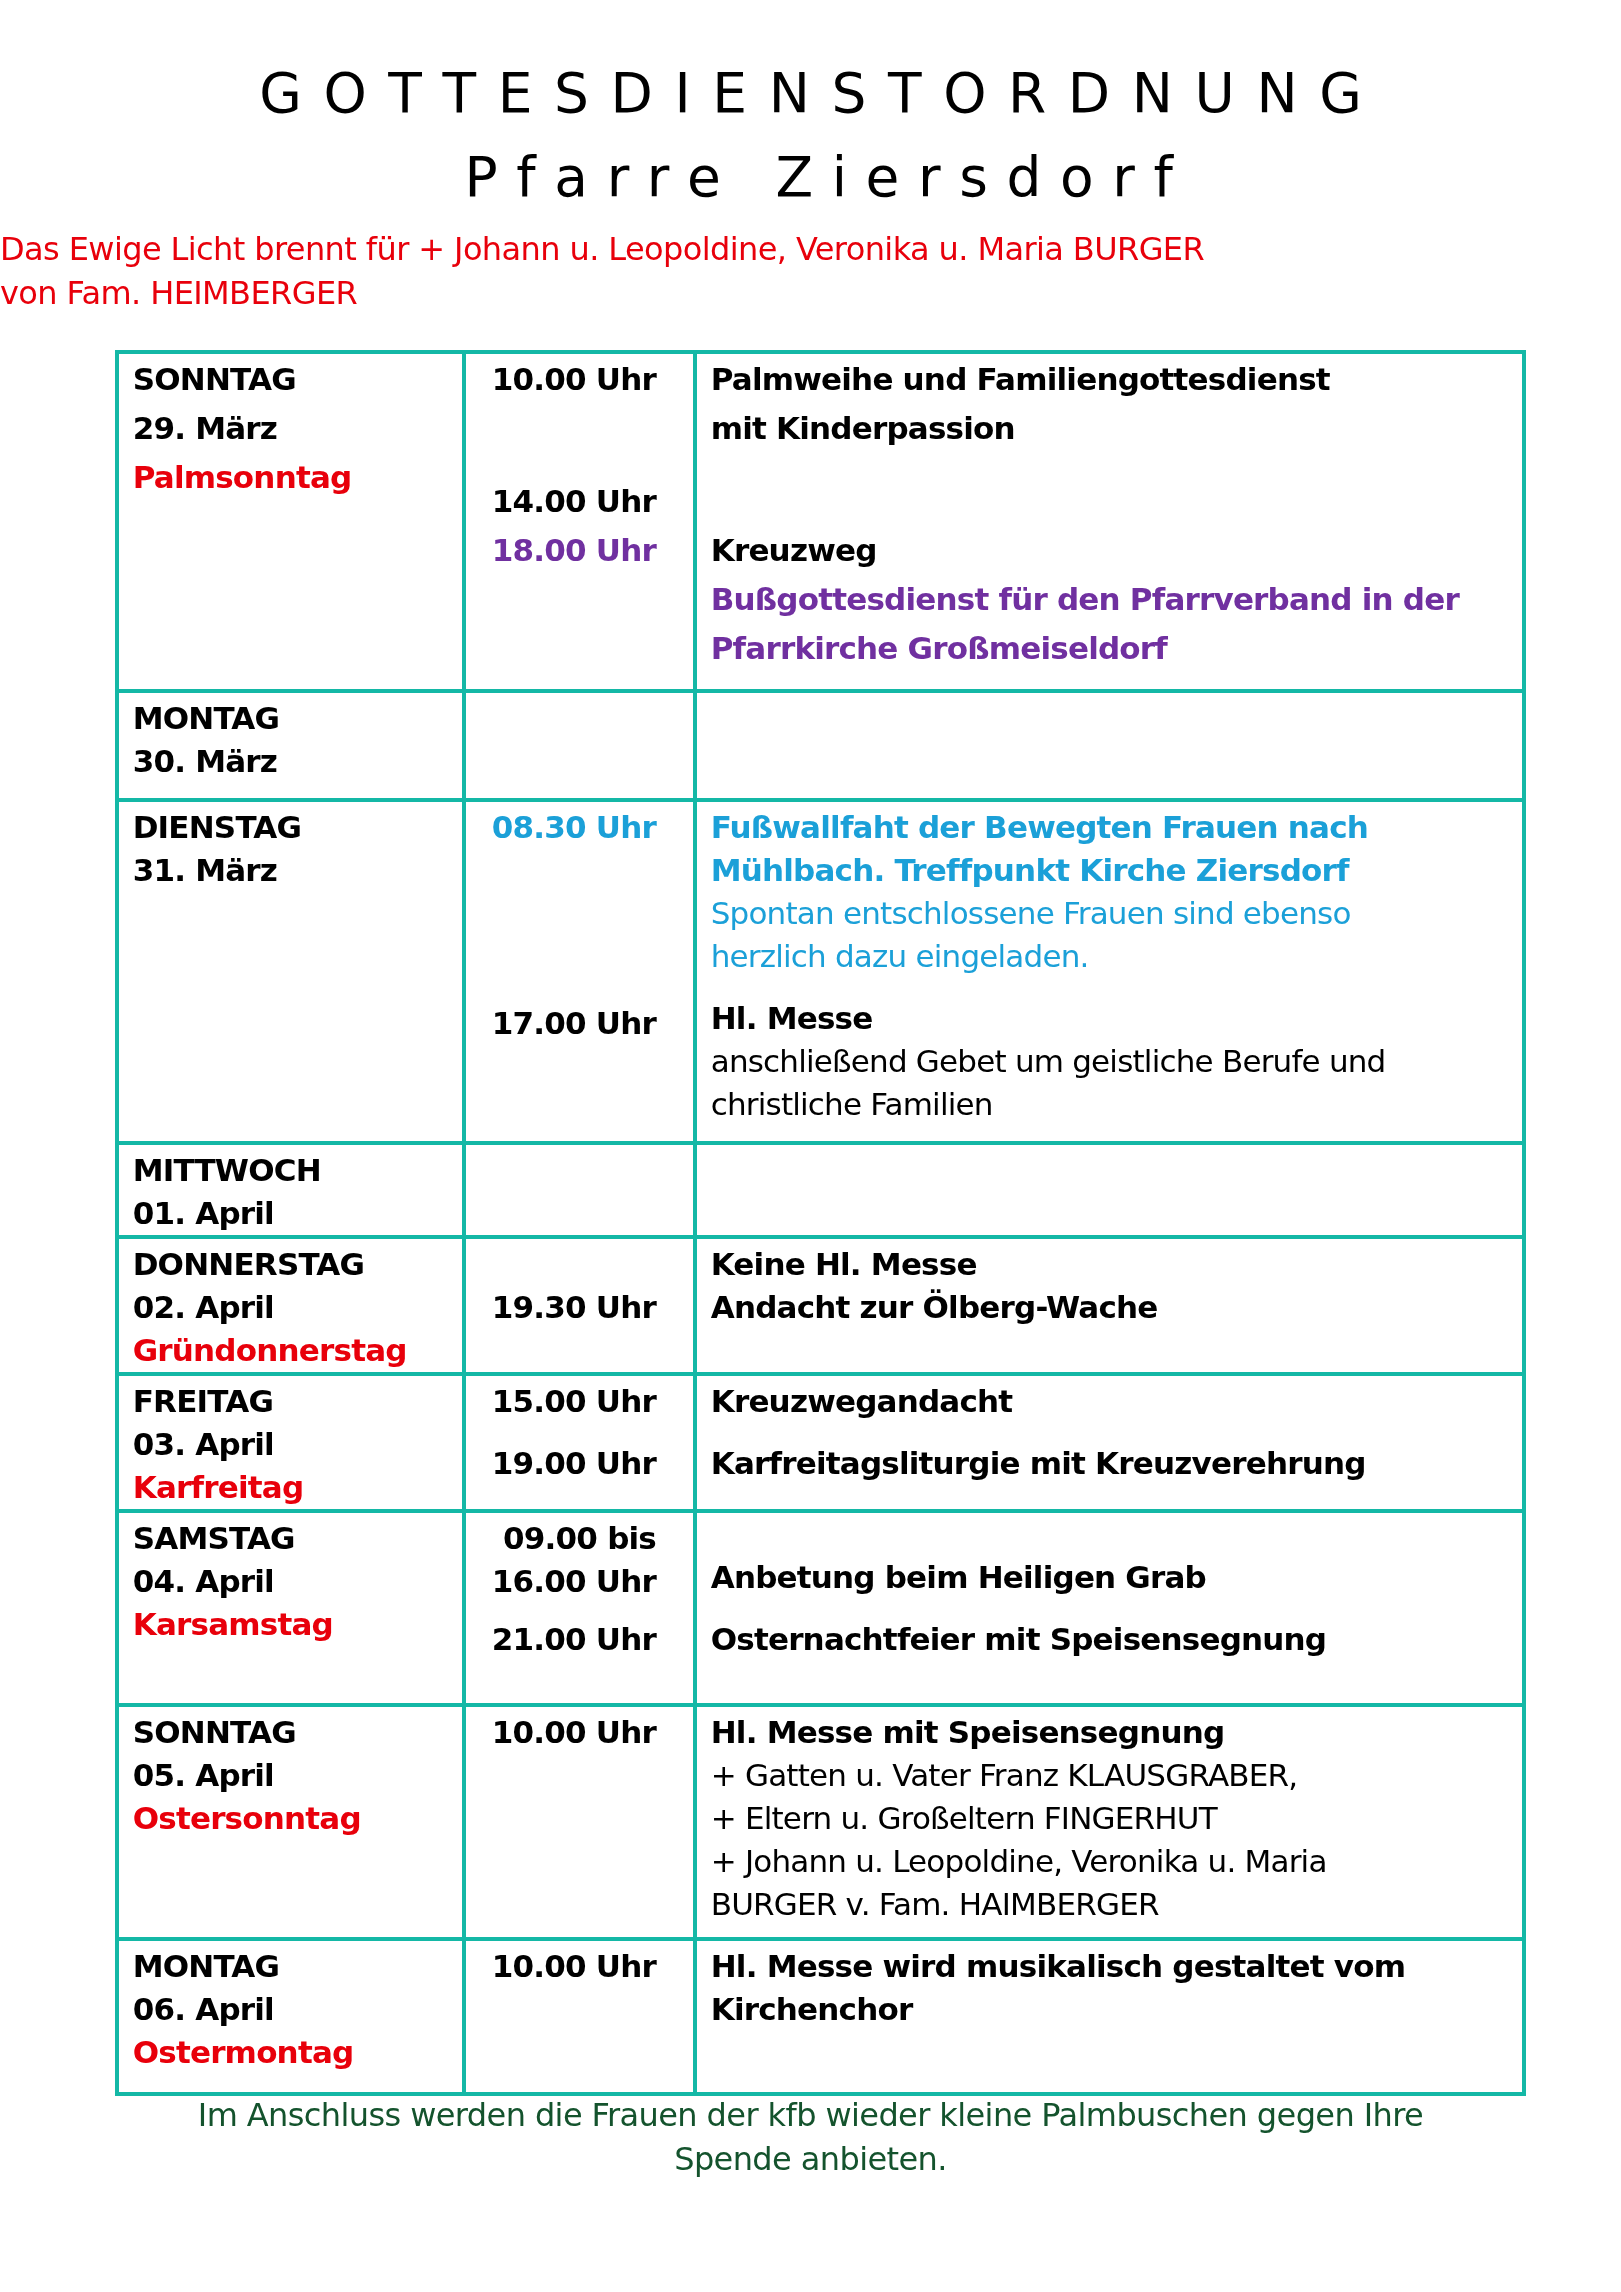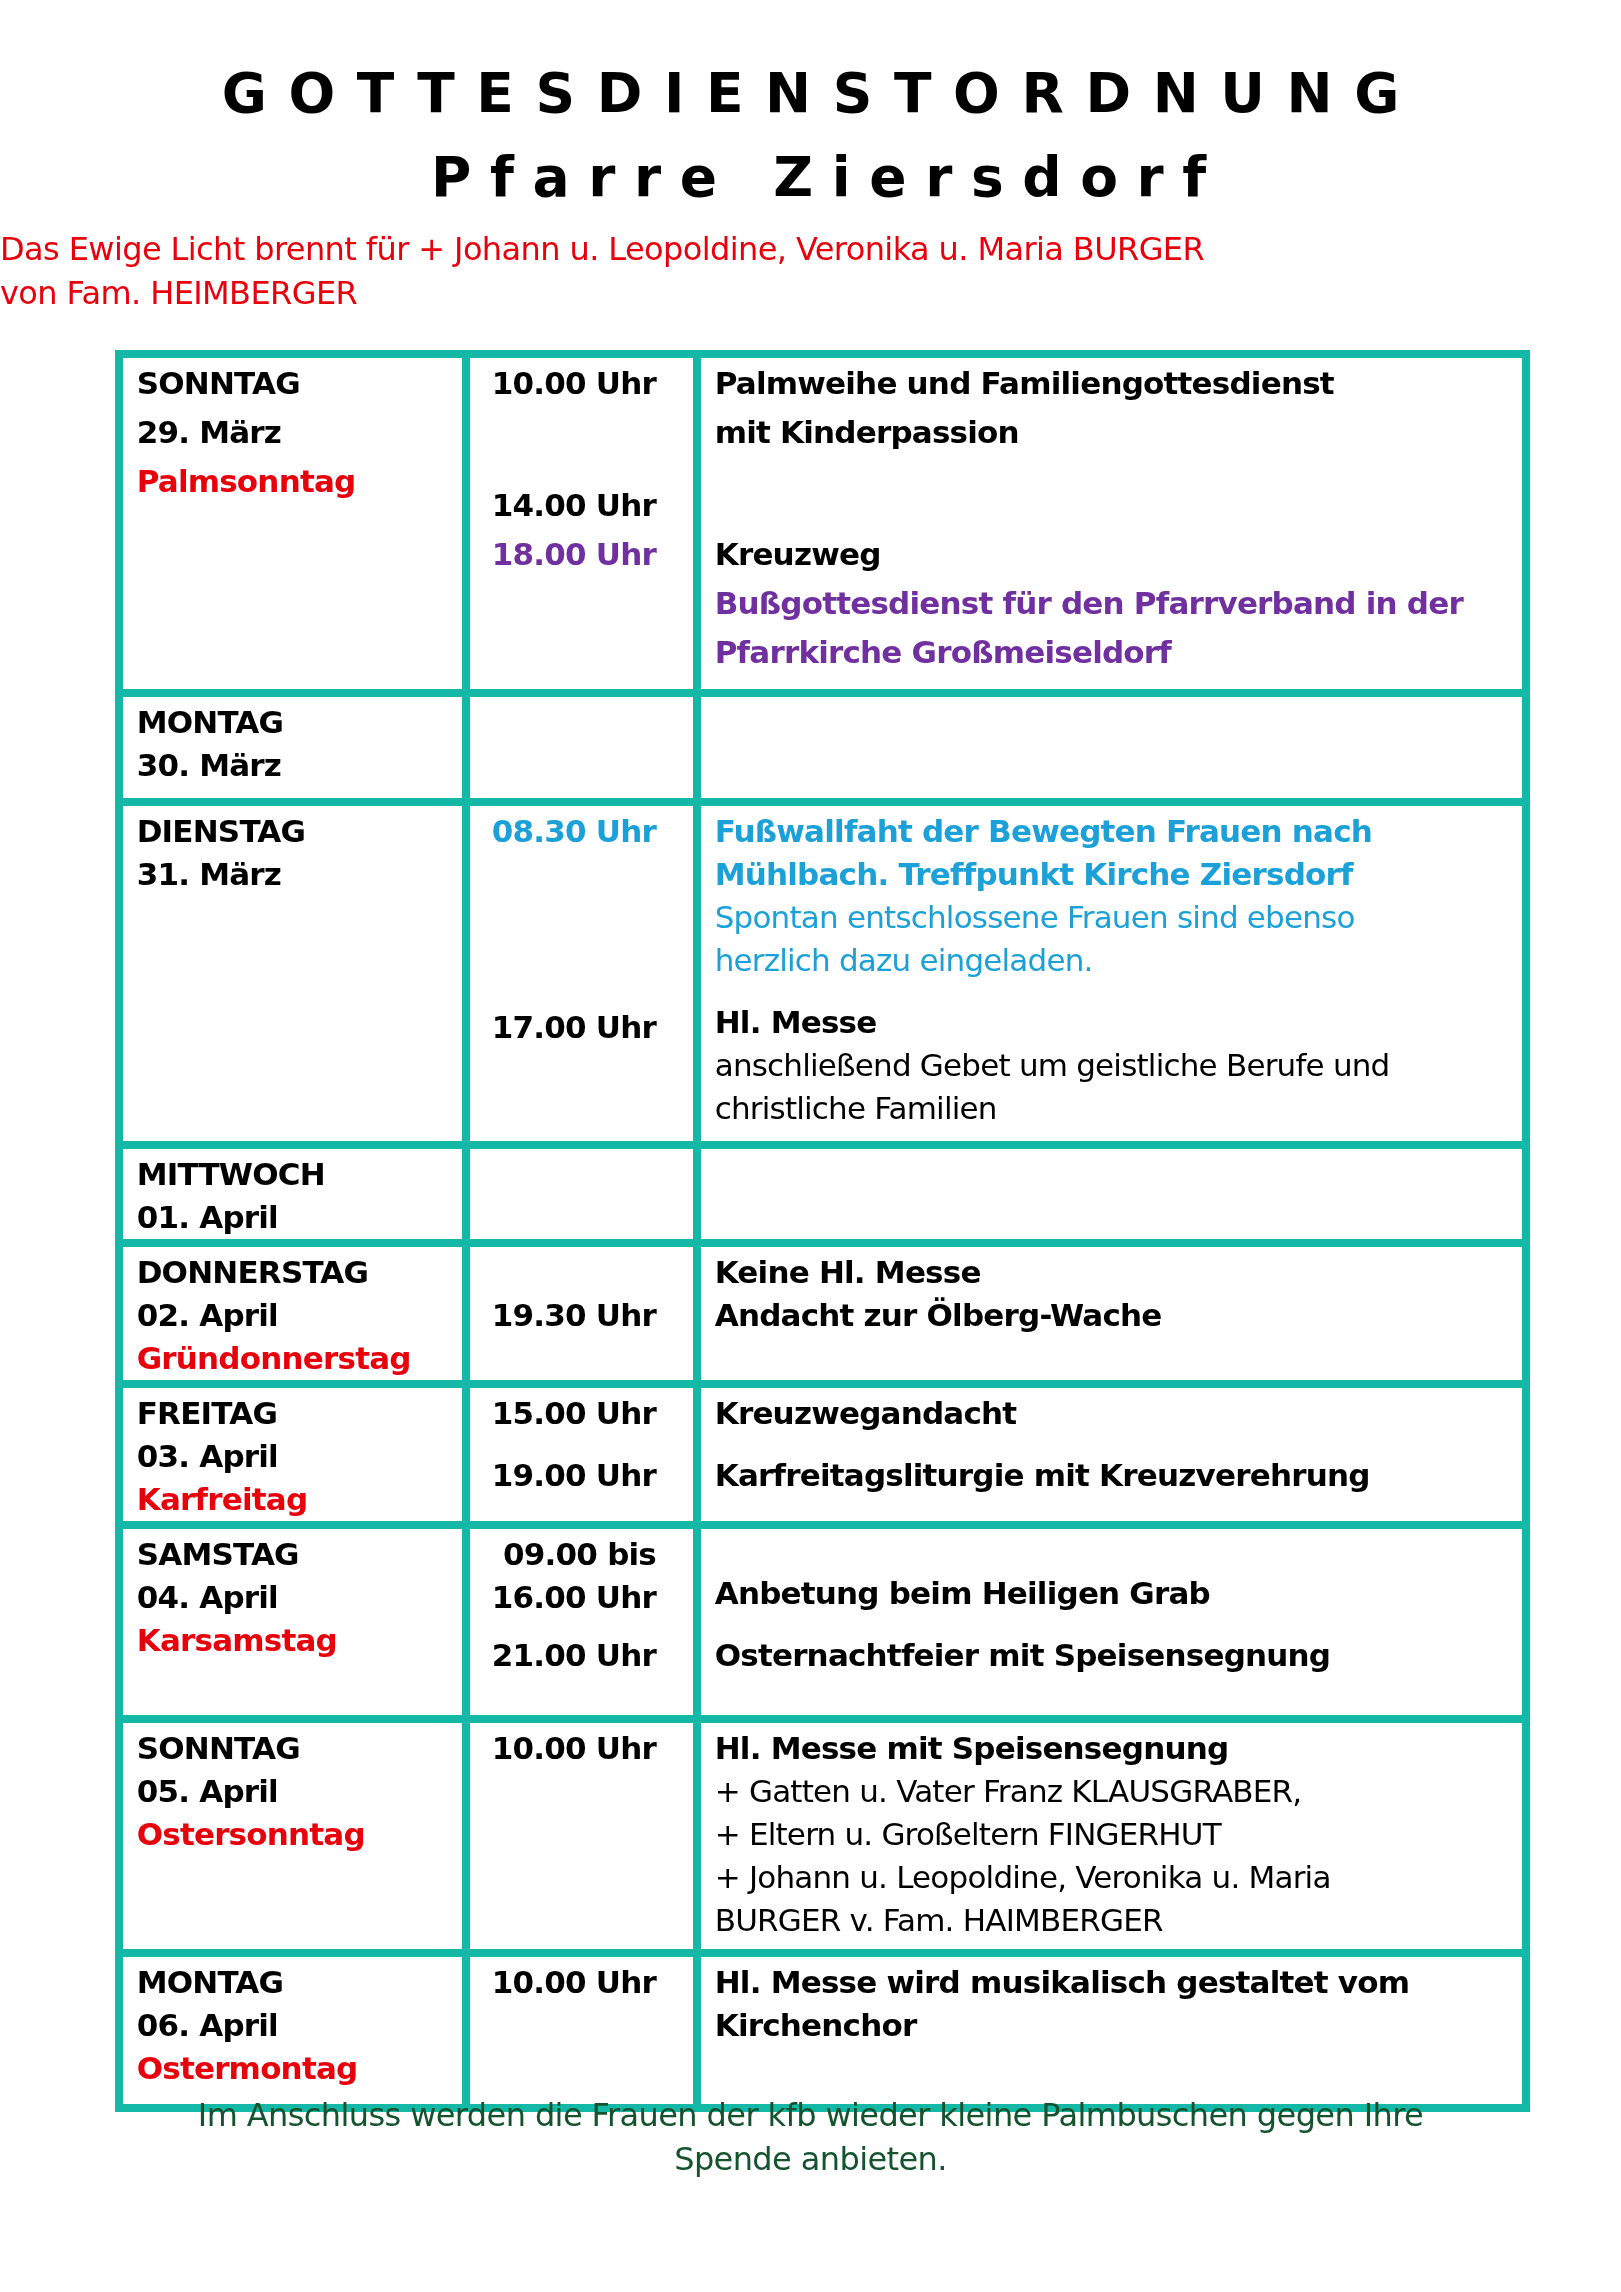--- a/index.html
+++ b/index.html
@@ -12,21 +12,21 @@
       height: 2293px;
       position: relative;
       font-family: "DejaVu Sans", sans-serif;
       color: #000;
       overflow: hidden;
     }
     .title {
       position: absolute;
       left: 0; right: 0;
       text-align: center;
-      font-weight: bold;
+      font-weight: normal;
       font-family: "DejaVu Sans", sans-serif;
     }
     .title-main {
       top: 61px;
       font-size: 55px;
       letter-spacing: 21.6px;
       padding-left: 21.6px;
     }
     .title-sub {
       top: 145px;
@@ -48,21 +48,21 @@
     }
     .schedule {
       position: absolute;
       left: 115px;
       top: 350px;
       width: 1407px;
       border-collapse: collapse;
       table-layout: fixed;
     }
     .schedule td {
-      border: 8px solid #14b8a6;
+      border: 4px solid #14b8a6;
       vertical-align: top;
       padding: 0;
       font-size: 31px;
       line-height: 43px;
       font-weight: bold;
       letter-spacing: -0.8px;
     }
     .col-day { width: 347px; }
     .col-time { width: 231px; }
     .col-desc { width: 829px; }

